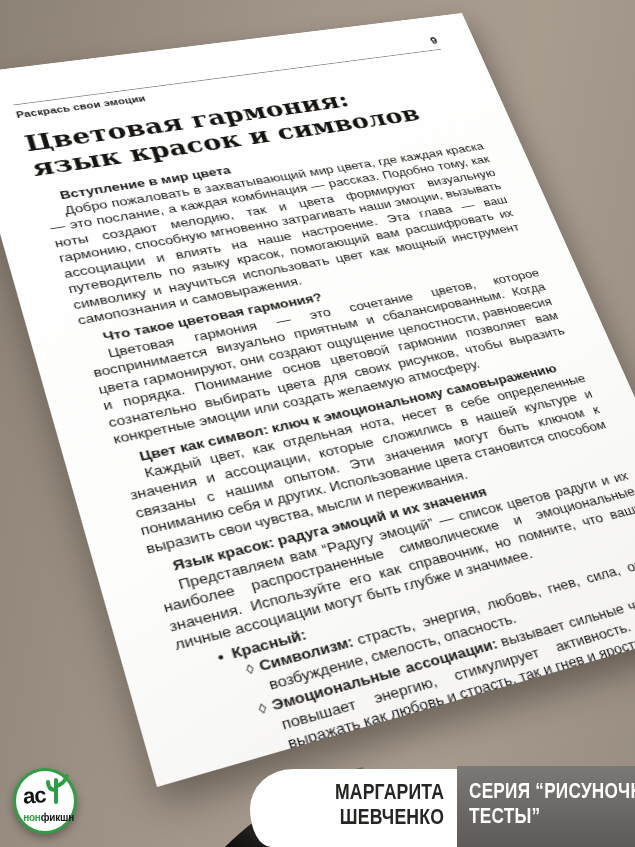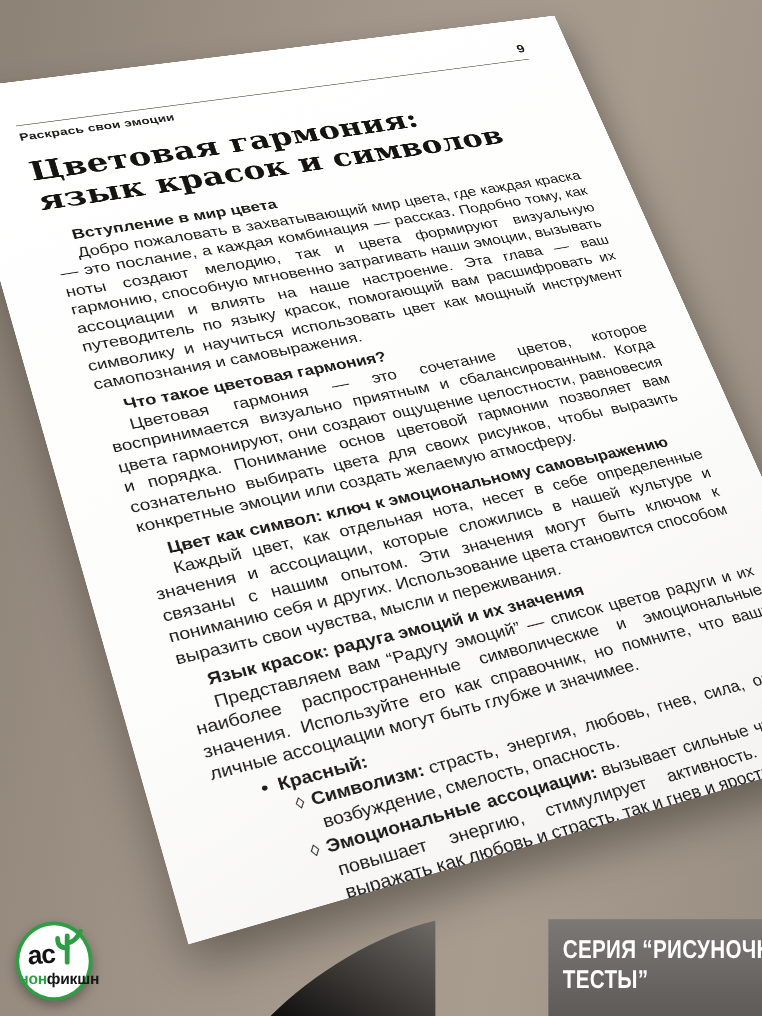--- a/index.html
+++ b/index.html
@@ -53,21 +53,21 @@
     padding:13px 0 0 15px;white-space:nowrap;transform:scaleX(.8);transform-origin:0 0;
   }
   
   .logo{
     position:absolute;left:13px;top:768px;width:64px;height:66px;border-radius:50%;
     background:#fff;border:3px solid #2e9e44;box-sizing:border-box;
     box-shadow:0 4px 9px rgba(30,25,20,.4);
   }
   .logo-ac{position:absolute;left:7px;top:12px;font-size:22px;font-weight:800;letter-spacing:-1px;color:#131313;transform:rotate(-4deg);}
   .logo-cactus{position:absolute;left:28px;top:3px;}
-  .logo-non{position:absolute;bottom:8px;left:0;width:100%;text-align:left;font-size:13px;font-weight:800;letter-spacing:-.2px;white-space:nowrap;}
+  .logo-non{position:absolute;bottom:8px;left:0;width:100%;text-align:right;font-size:10px;font-weight:800;letter-spacing:-.2px;white-space:nowrap;}
   .logo-non .green{color:#2e9e44;}
   .logo-non .dark{color:#161616;}
 </style>
 </head>
 <body>
 
 <div class="stage">
 
   <div class="page">
     <div class="page-inner">
@@ -110,20 +110,26 @@
     <defs>
       <linearGradient id="curlg" x1="1" y1="0" x2="0" y2="1">
         <stop offset="0" stop-color="#6e6a66"></stop>
         <stop offset="0.55" stop-color="#3a3734"></stop>
         <stop offset="1" stop-color="#0f0e0d"></stop>
       </linearGradient>
     </defs>
     <path d="M150 0 C 100 12, 48 44, 12 80 L150 80 Z" fill="url(#curlg)"></path>
   </svg>
 
+  <div class="footer-white">
+    <div class="author">
+      <div>МАРГАРИТА</div>
+      <div>ШЕВЧЕНКО</div>
+    </div>
+  </div>
 
   <div class="footer-dark">
     <div class="series">
       <div>СЕРИЯ “РИСУНОЧНЫЕ</div>
       <div>ТЕСТЫ”</div>
     </div>
   </div>
 
   <div class="logo">
     <span class="logo-ac">ас</span>

